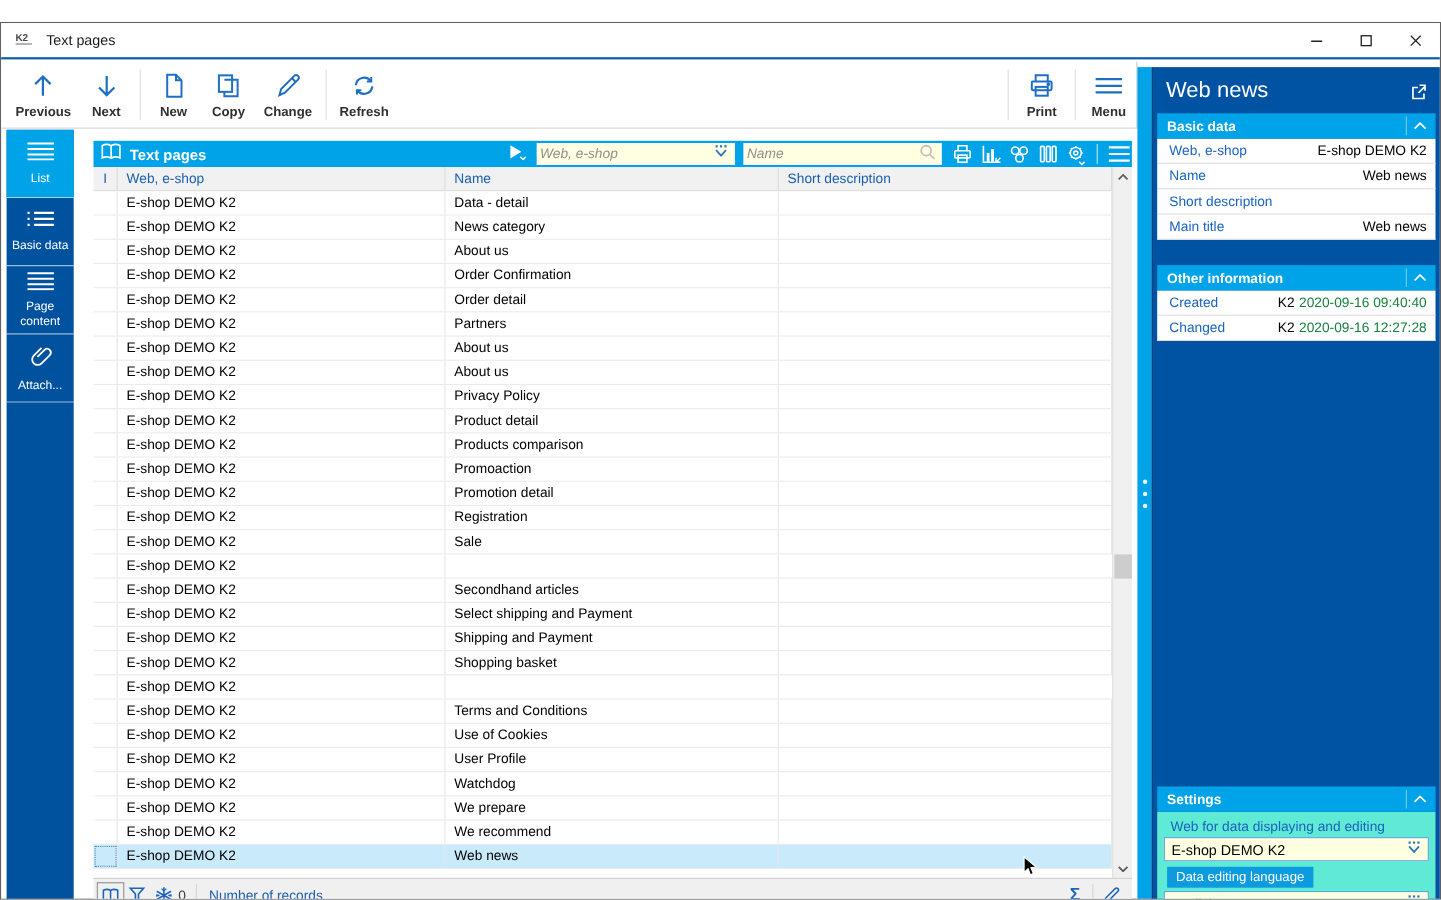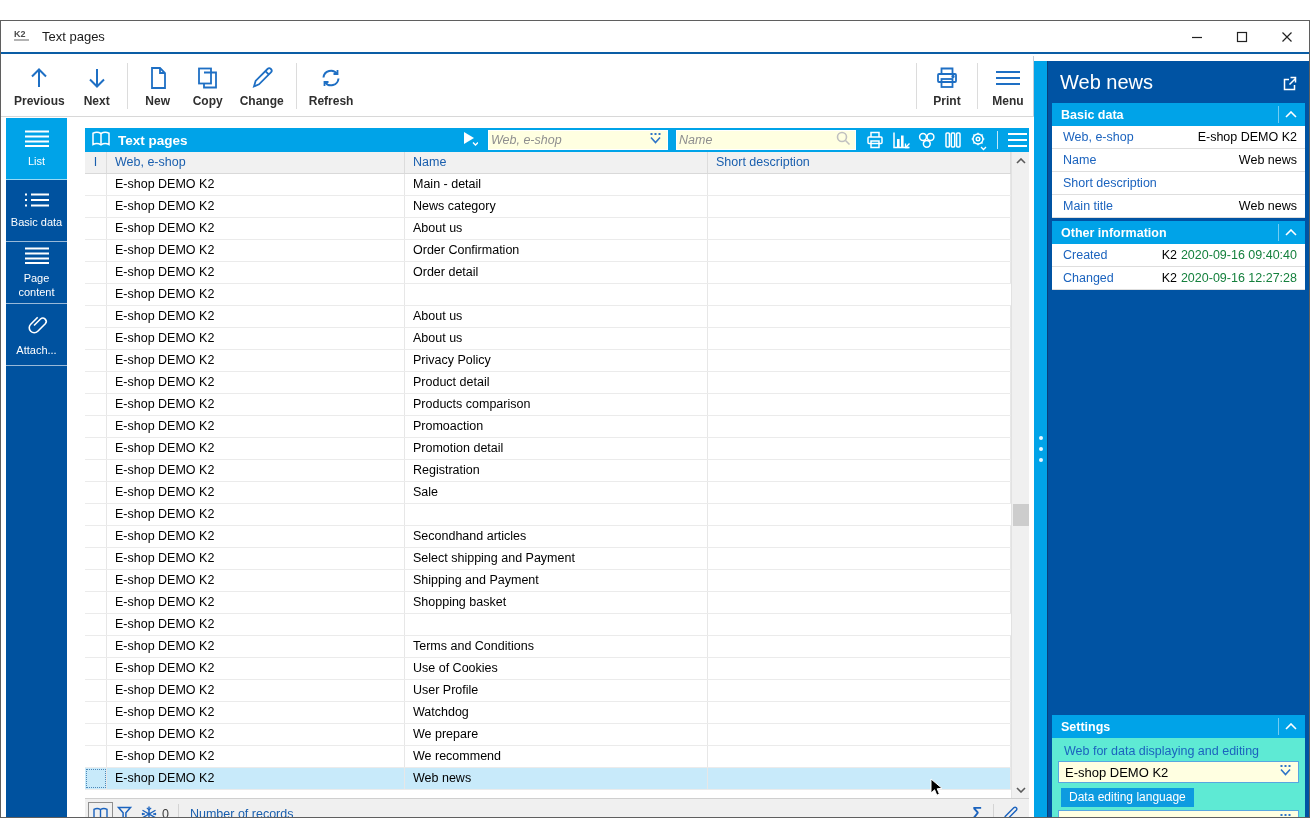--- a/index.html
+++ b/index.html
@@ -101,21 +101,21 @@
   .card-header { height:23px; background:#00A3E8; color:#fff; font-weight:bold; font-size:12.5px;
                  display:flex; align-items:center; padding-left:9px; position:relative; }
   .card-chev { position:absolute; right:3px; top:3px; width:24px; height:17px; border-left:1px solid rgba(255,255,255,.45);
                display:flex; align-items:center; justify-content:center; }
   .card-body { background:#fff; }
   .frow { height:23px; display:flex; align-items:center; justify-content:space-between;
           padding:0 8px 0 11px; border-bottom:1px solid #dedede; font-size:12.5px; }
   .frow .lab { color:#1B63BE; white-space:nowrap; }
   .frow .val { color:#000; white-space:nowrap; }
   .val-prefix { color:#000; } .val-date { color:#15803d; margin-left:4px; }
-  .card.basic { top:42px; } .card.other { top:160px; } .card.settings { top:654px; }
+  .card.basic { top:42px; } .card.other { top:180px; } .card.settings { top:654px; }
   .settings-body { background:#5eead4; padding:5px 6px 6px 6px; height:106px; }
   .set-label { color:#1B63BE; font-size:12.5px; margin:1px 0 3px 6px; }
   .combo { background:#FFFFE1; border:1px solid #58a7e0; height:22px; display:flex; align-items:center;
            justify-content:space-between; padding:0 5px 0 6px; font-size:13px; color:#000; }
   .chip { display:inline-block; background:#0D9BE0; color:#fff; font-size:12px; padding:2px 8px 3px 8px;
           margin:5px 0 3px 3px; }
 
   .cursor { position:absolute; left:929px; top:757px; z-index:50; }
 </style>
 </head>
@@ -352,21 +352,21 @@
     <div class="ch w-ind">I</div>
     <div class="ch w-web">Web, e-shop</div>
     <div class="ch w-name">Name</div>
     <div class="ch w-desc">Short description</div>
   </div>
 
   <div class="grid-body">
       <div class="trow">
         <div class="tc c-ind"></div>
         <div class="tc c-web">E-shop DEMO K2</div>
-        <div class="tc c-name">Main - detail</div>
+        <div class="tc c-name">Data - detail</div>
         <div class="tc c-desc"></div>
       </div>
       <div class="trow">
         <div class="tc c-ind"></div>
         <div class="tc c-web">E-shop DEMO K2</div>
         <div class="tc c-name">News category</div>
         <div class="tc c-desc"></div>
       </div>
       <div class="trow">
         <div class="tc c-ind"></div>
@@ -382,20 +382,21 @@
       </div>
       <div class="trow">
         <div class="tc c-ind"></div>
         <div class="tc c-web">E-shop DEMO K2</div>
         <div class="tc c-name">Order detail</div>
         <div class="tc c-desc"></div>
       </div>
       <div class="trow">
         <div class="tc c-ind"></div>
         <div class="tc c-web">E-shop DEMO K2</div>
+        <div class="tc c-name">Partners</div>
         <div class="tc c-desc"></div>
       </div>
       <div class="trow">
         <div class="tc c-ind"></div>
         <div class="tc c-web">E-shop DEMO K2</div>
         <div class="tc c-name">About us</div>
         <div class="tc c-desc"></div>
       </div>
       <div class="trow">
         <div class="tc c-ind"></div>

